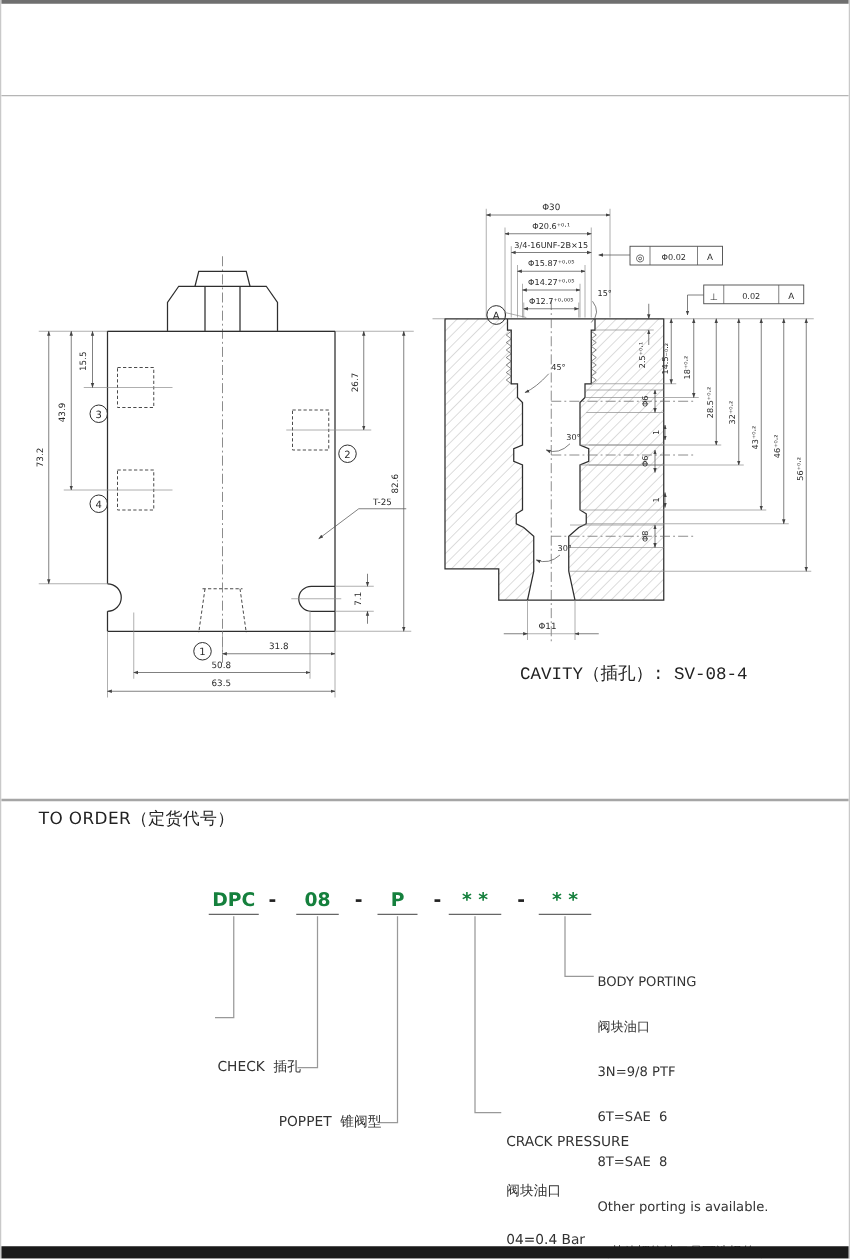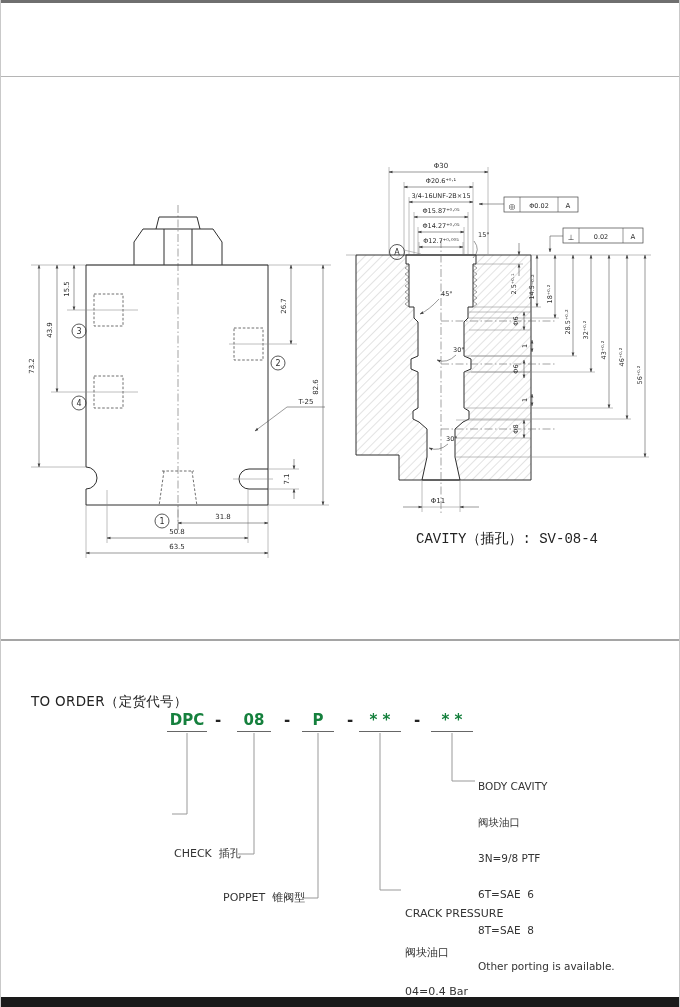--- a/index.html
+++ b/index.html
@@ -18,21 +18,21 @@
   .dl{stroke:#555;stroke-width:.6;fill:none}
   .zz{stroke:#555;stroke-width:.55;fill:none}
   .cl{stroke:#666;stroke-width:.6;fill:none;stroke-dasharray:8 2.5 1.5 2.5}
   .pt{stroke:#4a4a4a;stroke-width:.8;fill:none;stroke-dasharray:2.6 1.8}
   .box{fill:#fff;stroke:#444;stroke-width:.7}
   .lbl{position:absolute;font-size:11px;line-height:13px;color:#333;white-space:pre;}
   .sm{font-size:10.5px;line-height:12px;}
   .code{position:absolute;top:711px;text-align:center;font-size:15px;font-weight:600;color:#15803d;
         border-bottom:1.3px solid #666;padding-bottom:2px;}
   .sep{position:absolute;top:711px;font-size:15px;font-weight:600;color:#222;text-align:center;width:10px;}
-  .title{position:absolute;left:30px;top:646px;font-size:13.5px;color:#222;letter-spacing:.3px;margin-top:47px;}
+  .title{position:absolute;left:30px;top:646px;font-size:13.5px;color:#222;letter-spacing:.3px;}
   .caption{position:absolute;left:415px;top:530px;font-size:14px;color:#222;font-family:Liberation Mono, monospace;}
 </style>
 </head>
 <body>
 
 <div class="page">
   <div class="top-rule"></div>
   <div class="rule1"></div>
 
   <svg style="top:78px" width="680" height="560" viewBox="0 78 680 560">
@@ -222,21 +222,21 @@
 
   <div class="lbl" style="left:222px;top:891px">POPPET  锥阀型</div>
 
   <div class="lbl" style="left:404px;top:881px">
     <div>CRACK PRESSURE</div>
     <div>阀块油口</div>
     <div>04=0.4 Bar</div>
   </div>
 
   <div class="lbl sm" style="left:477px;top:756px">
-    <div>BODY CAVITY</div>
+    <div>BODY PORTING</div>
     <div>阀块油口</div>
     <div>3N=9/8 PTF</div>
     <div>6T=SAE  6</div>
     <div>8T=SAE  8</div>
     <div>Other porting is available.</div>
     <div>（其他螺纹油口是可选择的.）</div>
     
     
   </div>
 

